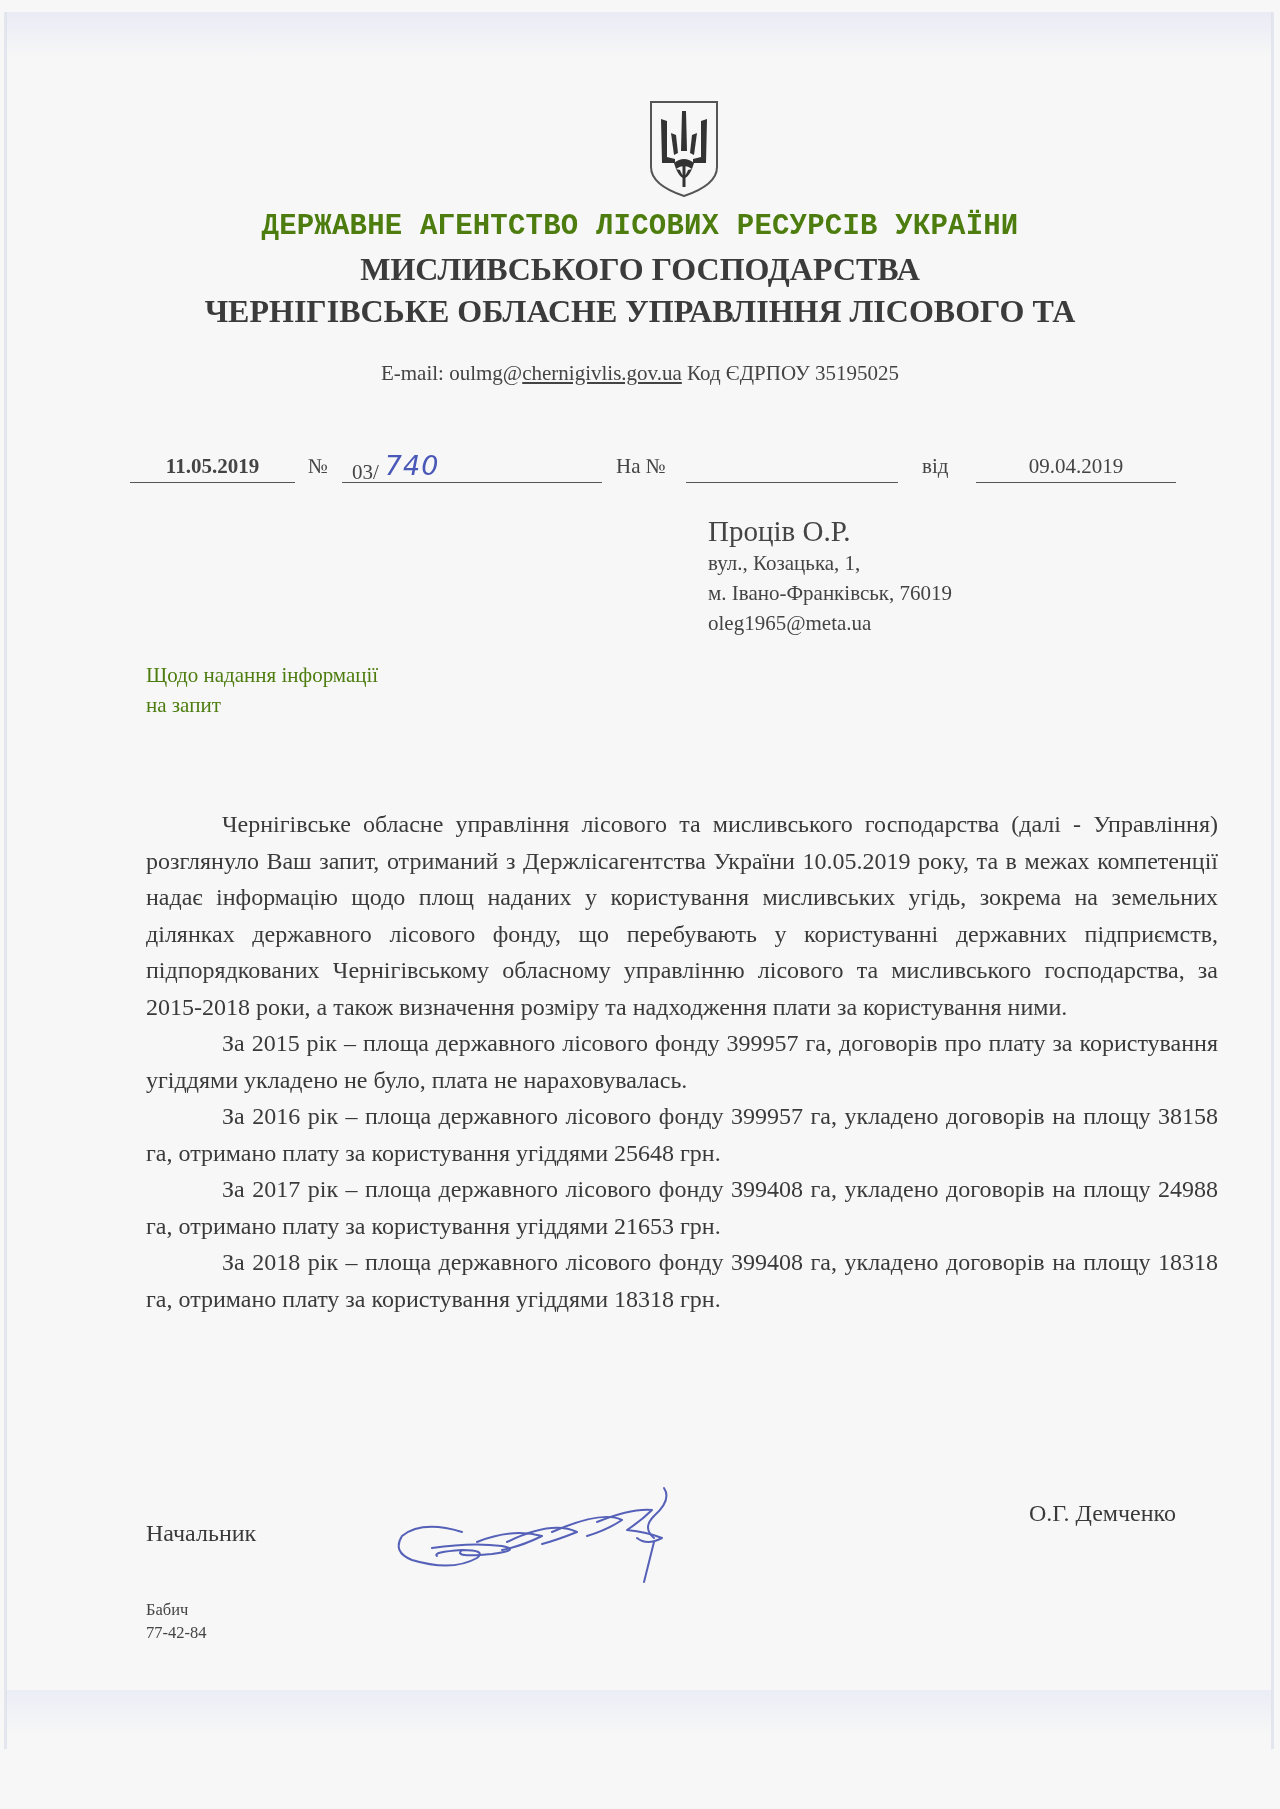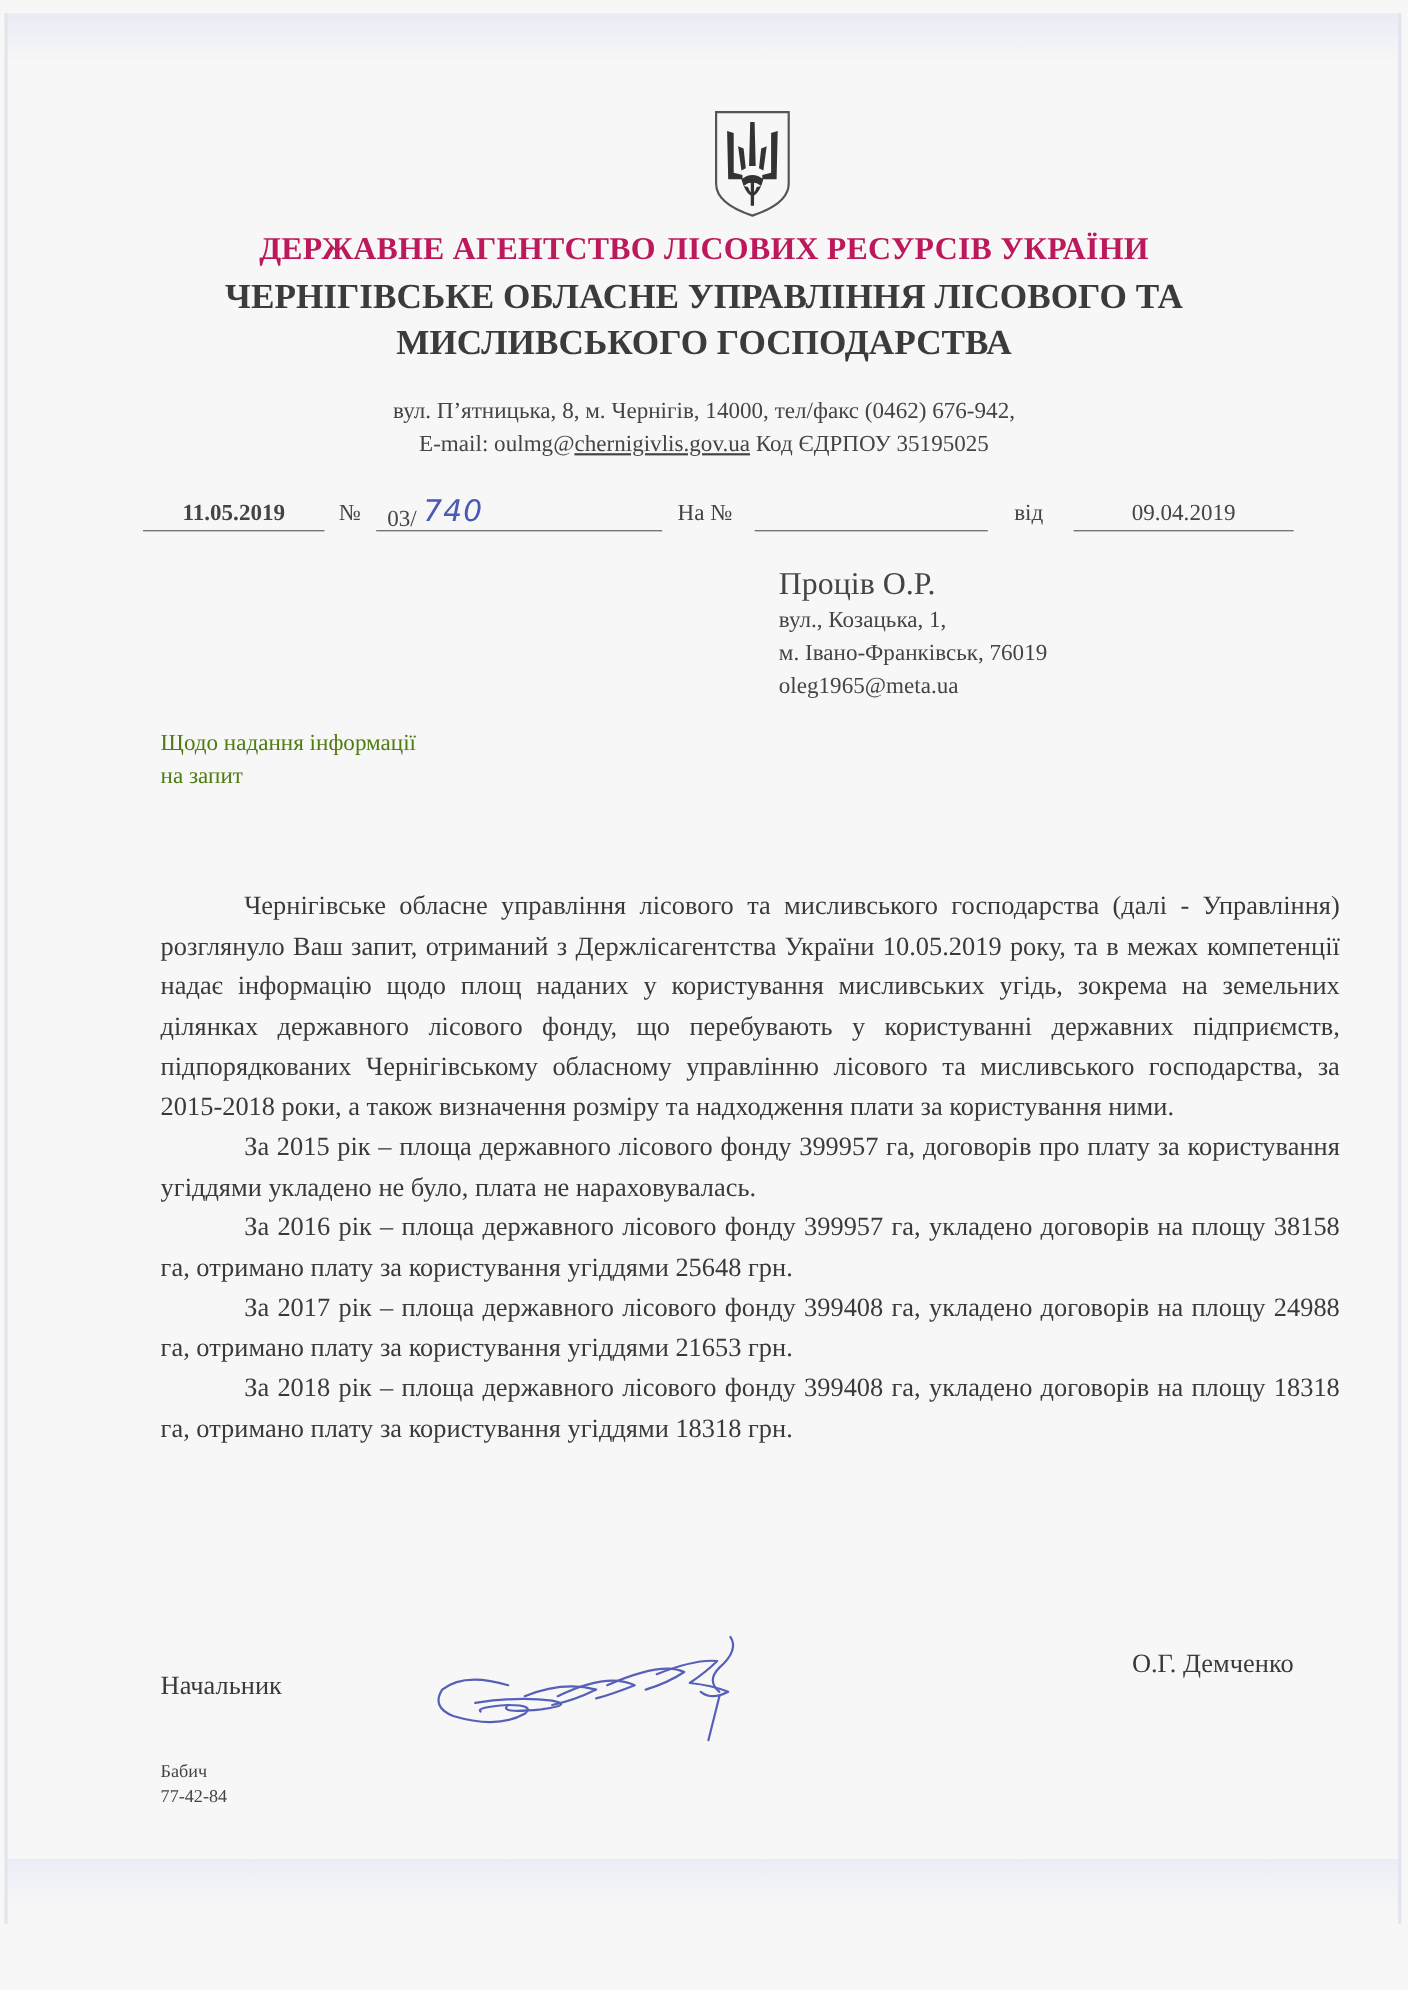--- a/index.html
+++ b/index.html
@@ -31,21 +31,22 @@
       position: absolute; right: 6px; top: 12px; bottom: 60px; width: 3px;
       background: rgba(220,222,232,0.7);
     }
 
     .coat {
       position: absolute; left: 648px; top: 99px; width: 72px; height: 100px;
     }
     .org1 {
       position: absolute; left: 0; right: 0; top: 210px;
       text-align: center; font-weight: bold; font-size: 29px; letter-spacing: 0.2px;
-      color: #be185d;
+      color: #4d7c0f;
+      font-family: Liberation Mono, monospace;
     }
     .org2 {
       position: absolute; left: 0; right: 0; top: 248px;
       text-align: center; font-weight: bold; font-size: 32px; color: #3b3b3b;
       line-height: 42px;
     }
     .addr {
       position: absolute; left: 0; right: 0; top: 358px;
       text-align: center; font-size: 21px; line-height: 30px; color: #444;
     }
@@ -114,25 +115,24 @@
       <path d="M49 34 L44 36 L42 54 L46 56 Z"></path>
       <path d="M26 64 Q36 56 46 64 L44 70 Q36 64 28 70 Z"></path>
       <path d="M28 70 Q36 88 44 70 L40 71 Q36 82 32 71 Z"></path>
       <path d="M34.5 66 L37.5 66 L37.5 88 L34.5 88 Z"></path>
     </g>
   </svg>
 </div>
 
 <div class="org1">ДЕРЖАВНЕ АГЕНТСТВО ЛІСОВИХ РЕСУРСІВ УКРАЇНИ</div>
 <div class="org2">
+  <div>МИСЛИВСЬКОГО ГОСПОДАРСТВА</div>
   <div>ЧЕРНІГІВСЬКЕ ОБЛАСНЕ УПРАВЛІННЯ ЛІСОВОГО ТА</div>
-  <div>МИСЛИВСЬКОГО ГОСПОДАРСТВА</div>
 </div>
 <div class="addr">
-  <div>вул. П’ятницька, 8, м. Чернігів, 14000, тел/факс (0462) 676-942,</div>
   <div>
     <span>E-mail: oulmg@</span><span class="email-link">chernigivlis.gov.ua</span>
     <span>Код ЄДРПОУ 35195025</span>
   </div>
 </div>
 
 <div class="refline">
   <div class="fld" style="left:0; width:165px;font-weight:bold;">
     <span>11.05.2019</span>
   </div>

